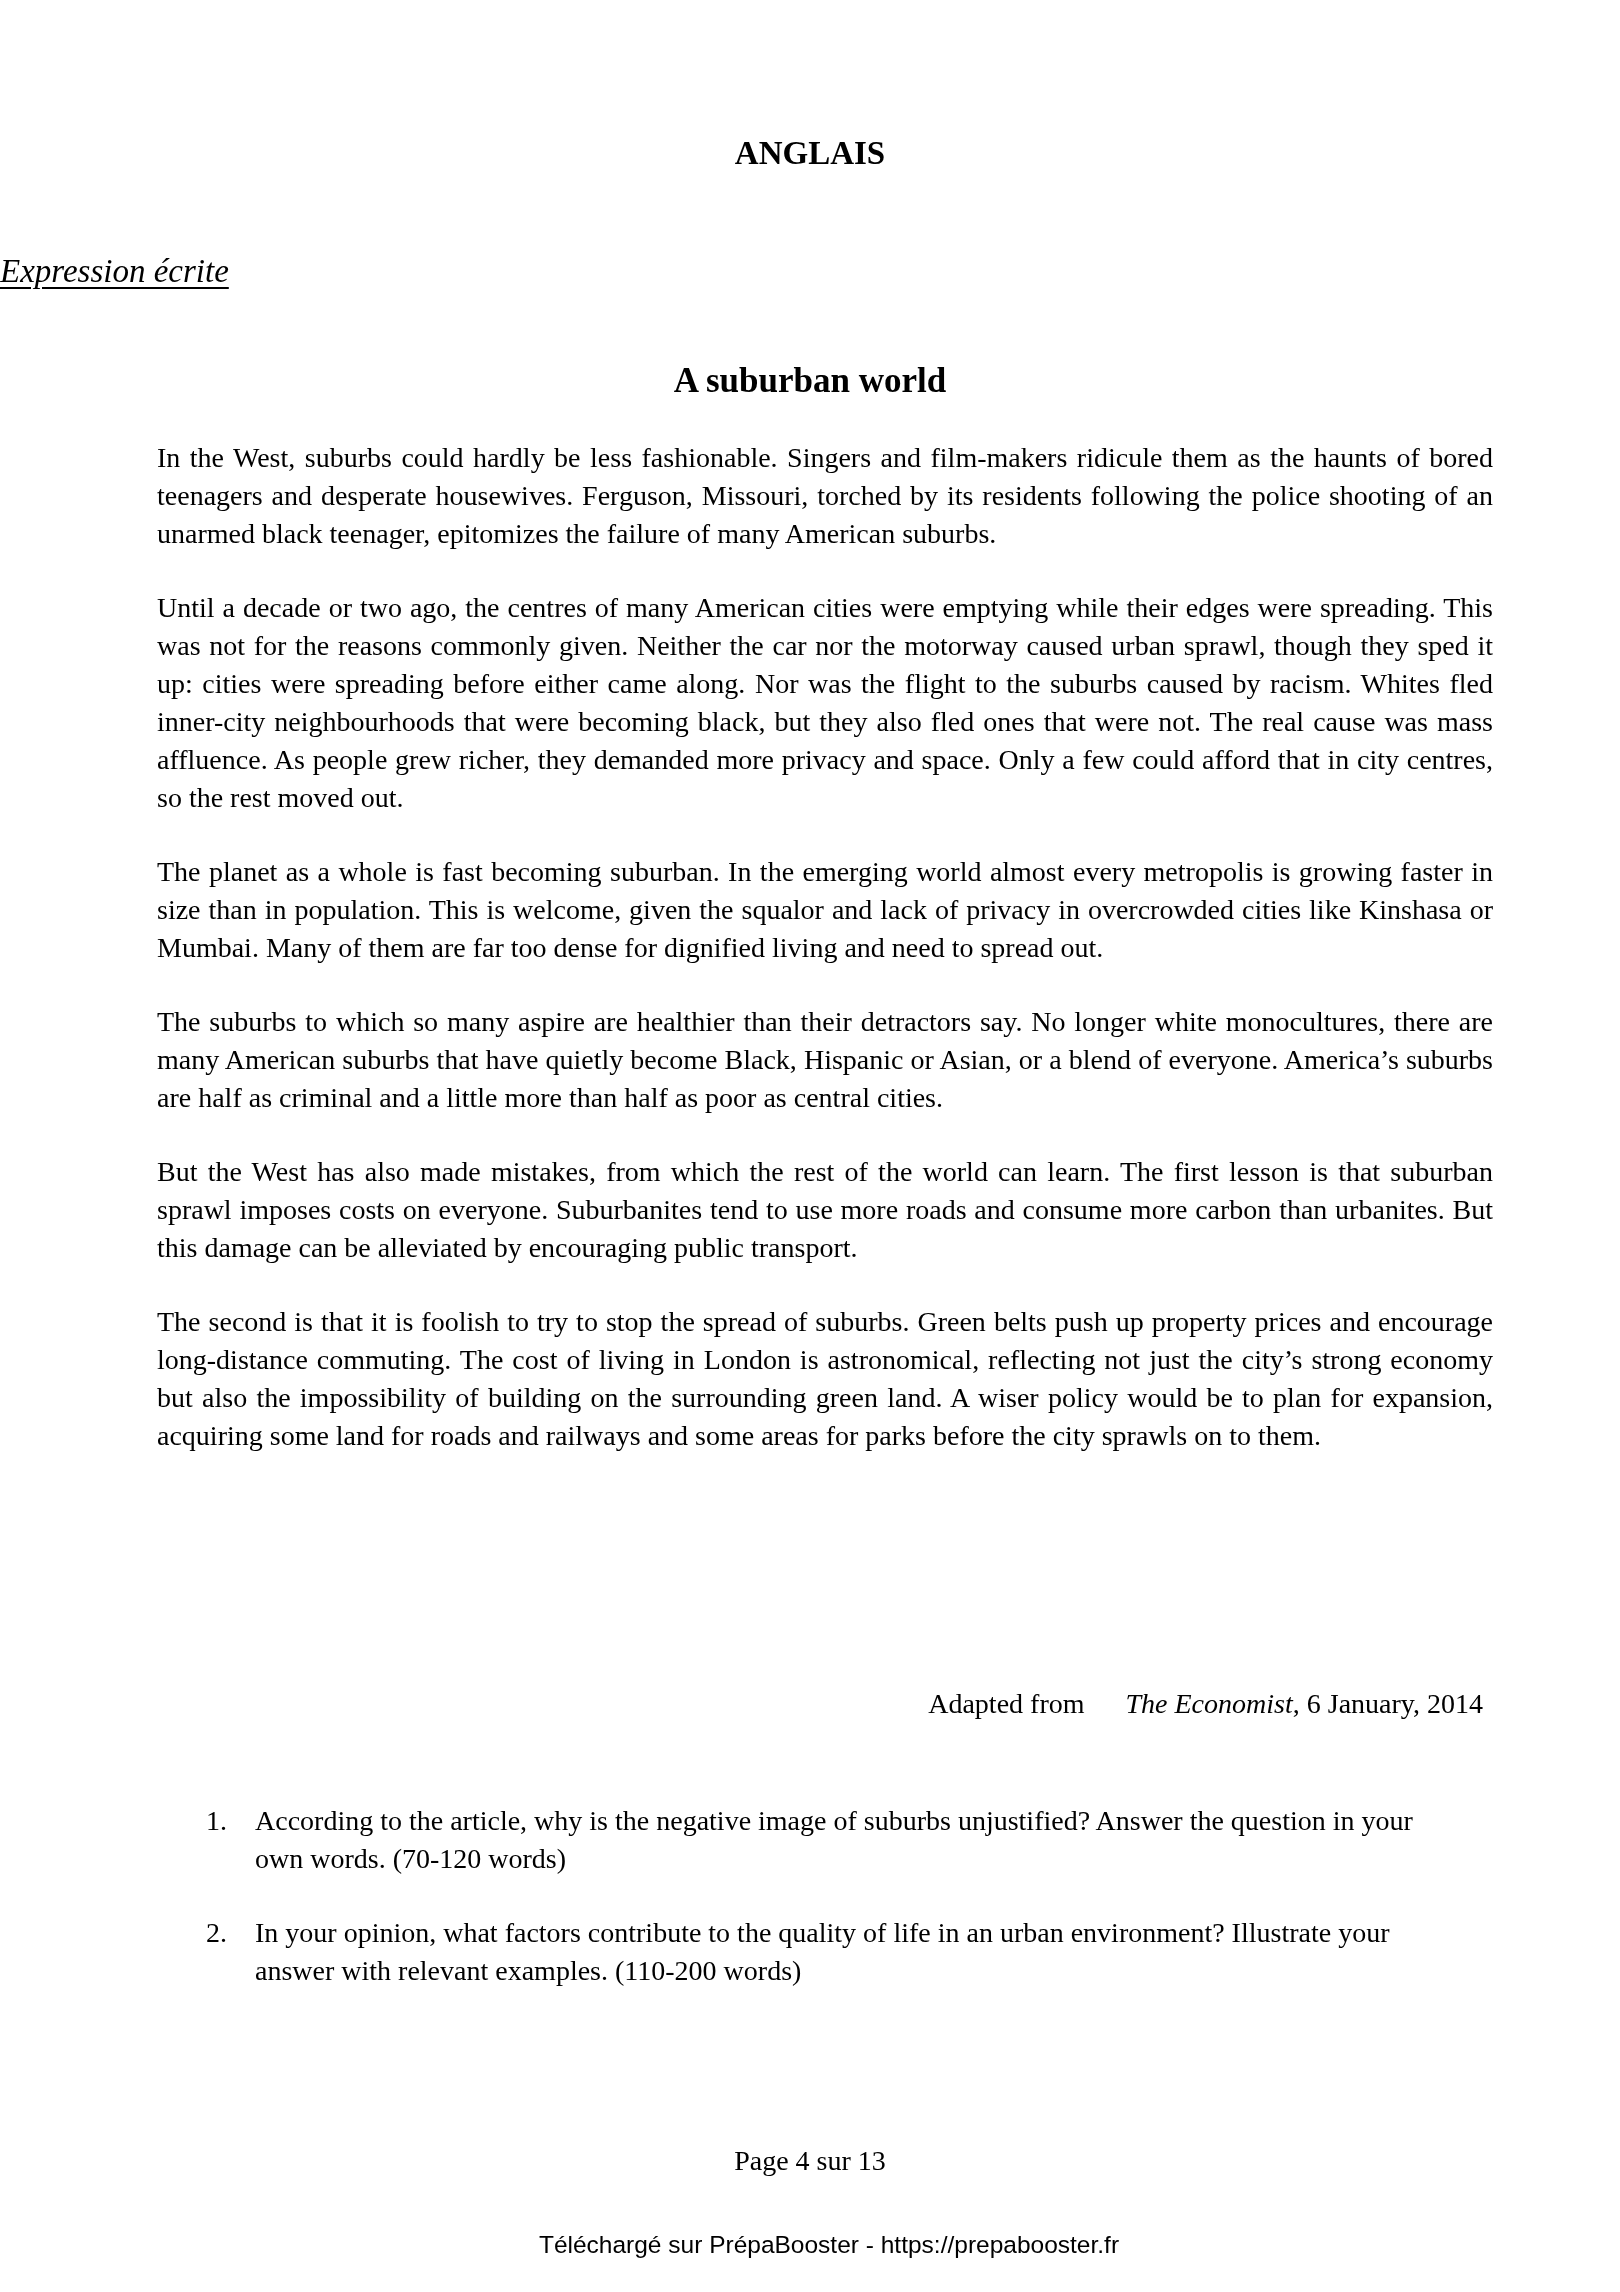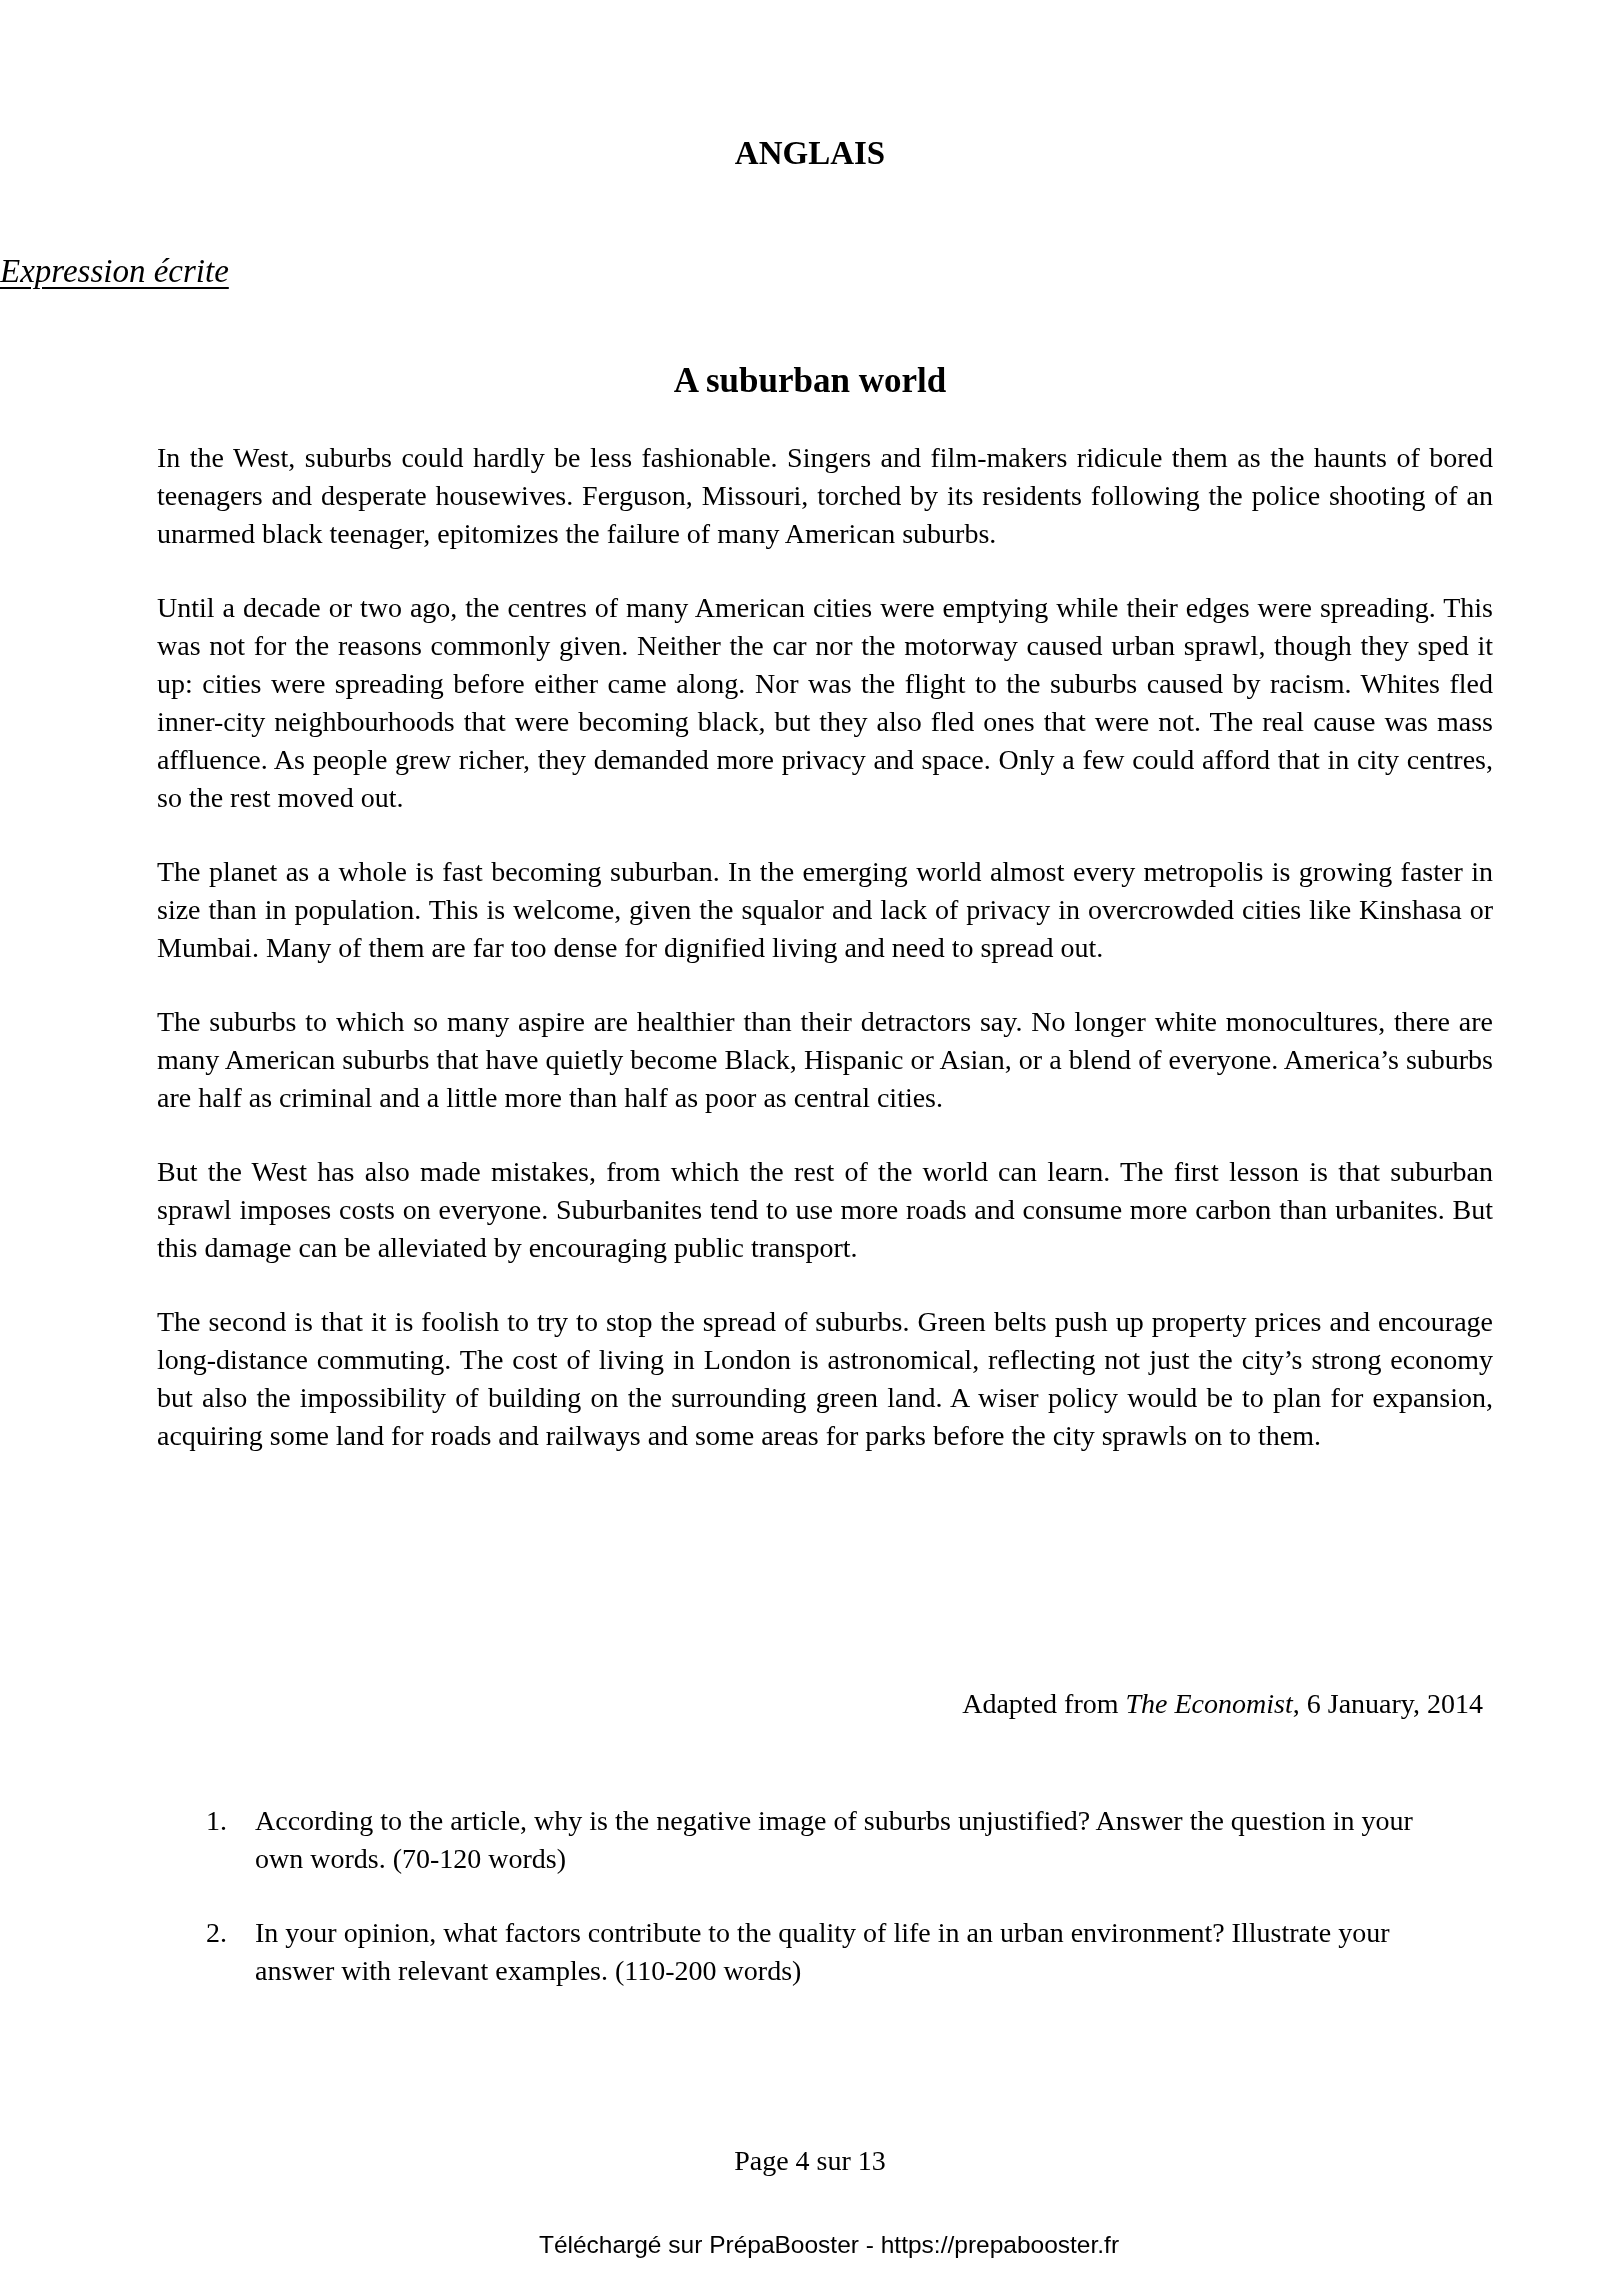--- a/index.html
+++ b/index.html
@@ -5,21 +5,21 @@
   html, body { margin: 0; padding: 0; background: #ffffff; }
   body { width: 1620px; height: 2293px; position: relative; overflow: hidden; color: #000; font-family: "Liberation Serif", serif; }
   .page { position: absolute; left: 0; top: 0; width: 1620px; height: 2293px; }
   .title { position: absolute; top: 135px; left: 0; width: 100%; text-align: center; font-weight: bold; font-size: 33px; }
   .subtitle { position: absolute; top: 253px; left: 0; width: 100%; text-align: left; font-style: italic; font-size: 33px; }
   .subtitle span { text-decoration: underline; text-underline-offset: 4.9px; text-decoration-thickness: 1.5px; }
   .heading { position: absolute; top: 361px; left: 0; width: 100%; text-align: center; font-weight: bold; font-size: 35px; }
   .body { position: absolute; top: 439px; left: 157px; width: 1340px; }
   .body p { margin: 0 4px 36px 0; font-size: 28px; line-height: 38px; text-align: justify; }
   .source { position: absolute; top: 1688px; right: 137px; font-size: 28px; }
-  .source i { font-style: italic; }
+  .source i { font-style: italic; margin-left: 34px; }
   .questions { position: absolute; top: 1802px; left: 206px; width: 1225px; margin: 0; padding: 0; list-style: none; }
   .questions li { position: relative; padding-left: 49px; font-size: 28px; line-height: 38px; margin-bottom: 36px; }
   .questions .num { position: absolute; left: 0; top: 0; }
   .pagenum { position: absolute; top: 2145px; left: 0; width: 100%; text-align: center; font-size: 28px; }
   .footer { position: absolute; top: 2231px; left: 0; width: 100%; text-align: center; font-family: "Liberation Sans", sans-serif; font-size: 24.5px; padding-left: 19px; }
 </style>
 </head>
 <body>
 
 <div class="page">

